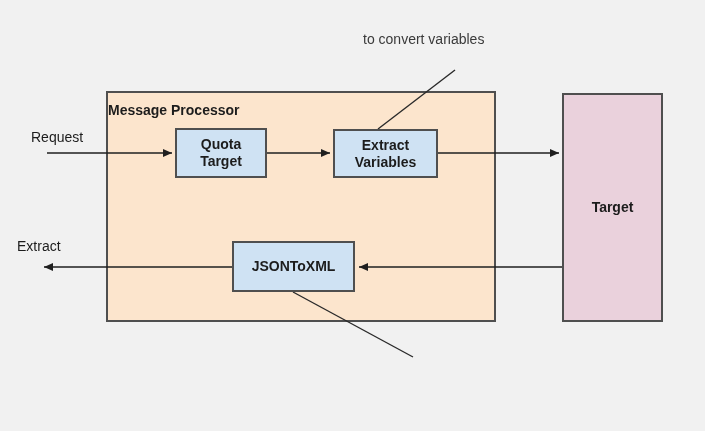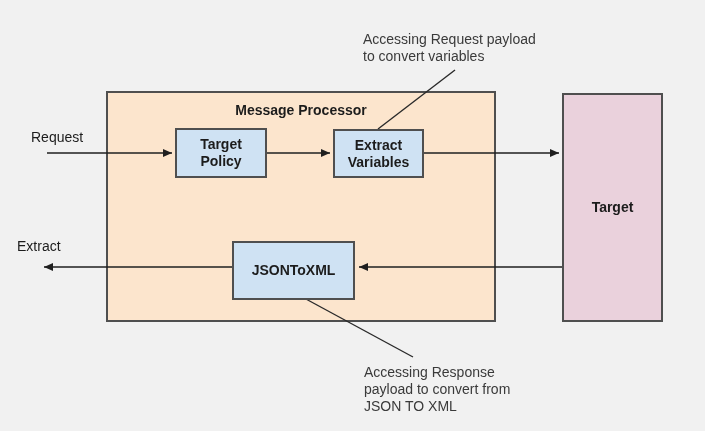--- a/index.html
+++ b/index.html
@@ -17,21 +17,21 @@
     border: 2px solid #4f4f4f;
   }
   .processor {
     left: 106px; top: 91px; width: 390px; height: 231px;
     background: #fce5cd;
     z-index: 1;
   }
   .processor-title {
     position: absolute;
     top: 9px; left: 0; right: 0;
-    text-align: center;
+    text-align: left;
     font-weight: bold;
     font-size: 14px;
     color: #1c1c1c;
   }
   svg.connectors {
     position: absolute;
     left: 0; top: 0;
     z-index: 2;
   }
   .node {
@@ -40,22 +40,22 @@
     justify-content: center;
     text-align: center;
     font-weight: bold;
     font-size: 14px;
     line-height: 17px;
     color: #1c1c1c;
     background: #cfe2f3;
     z-index: 3;
   }
   .node-quota    { left: 175px; top: 128px; width: 92px;  height: 50px; }
-  .node-extract  { left: 333px; top: 129px; width: 91px;  height: 49px; }
-  .node-json     { left: 232px; top: 241px; width: 123px; height: 59px; }
+  .node-extract  { left: 333px; top: 129px; width: 105px;  height: 49px; }
+  .node-json     { left: 232px; top: 241px; width: 123px; height: 51px; }
   .node-target   { left: 562px; top: 93px;  width: 101px; height: 229px; background: #ead1dc; }
   .wrap-narrow   { display: inline-block; max-width: 64px; }
   .wrap-mid      { display: inline-block; max-width: 80px; }
   .flow-label {
     position: absolute;
     font-weight: normal;
     font-size: 14px;
     color: #1c1c1c;
     z-index: 4;
   }
@@ -90,43 +90,37 @@
     <line x1="232" y1="267" x2="44" y2="267" stroke="#1f1f1f" stroke-width="1.5" marker-end="url(#arrow)"></line>
     <line x1="455" y1="70" x2="378" y2="129" stroke="#2a2a2a" stroke-width="1.4"></line>
     <line x1="293" y1="292" x2="413" y2="357" stroke="#2a2a2a" stroke-width="1.4"></line>
   </svg>
 
   <div class="box processor">
     <div class="processor-title">Message Processor</div>
   </div>
 
   <div class="box node node-quota">
-    <span class="wrap-narrow">Target Policy</span>
+    <span class="wrap-narrow">Quota Target</span>
   </div>
 
   <div class="box node node-extract">
     <span class="wrap-mid">Extract Variables</span>
   </div>
 
   <div class="box node node-json">
     <span>JSONToXML</span>
   </div>
 
   <div class="box node node-target">
     <span>Target</span>
   </div>
 
   <div class="flow-label label-request">Request</div>
 
   <div class="flow-label label-response">Extract</div>
 
   <div class="note note-top">
-    <div>Accessing Request payload</div>
     <div>to convert variables</div>
   </div>
 
-  <div class="note note-bottom">
-    <div>Accessing Response</div>
-    <div>payload to convert from</div>
-    <div>JSON TO XML</div>
-  </div>
 
 </div>
 
 </body></html>

